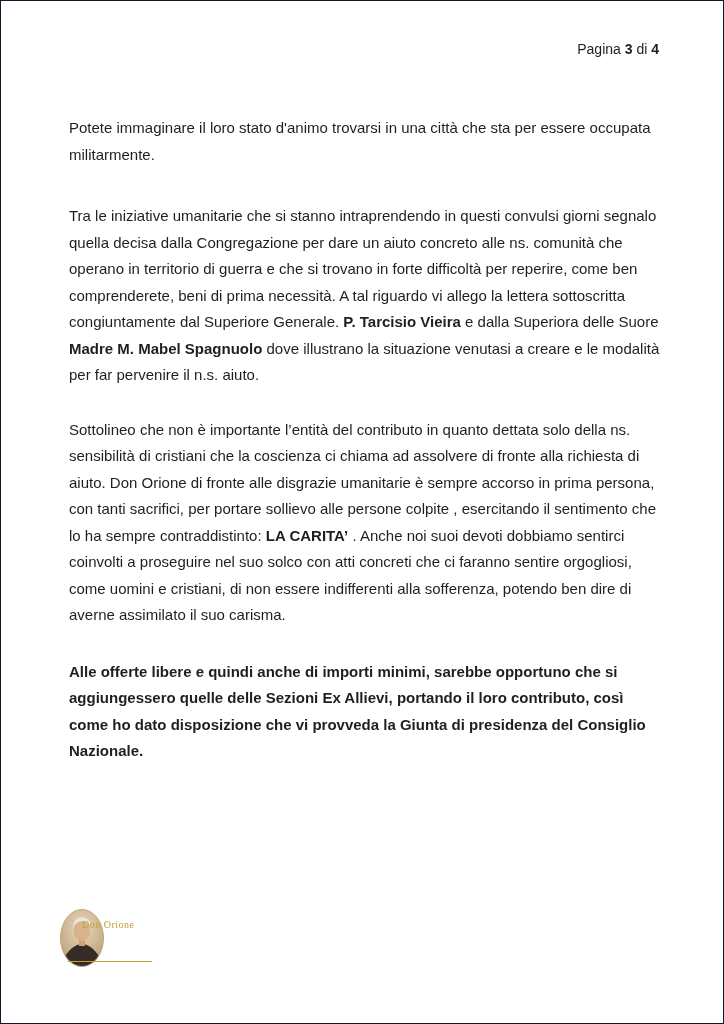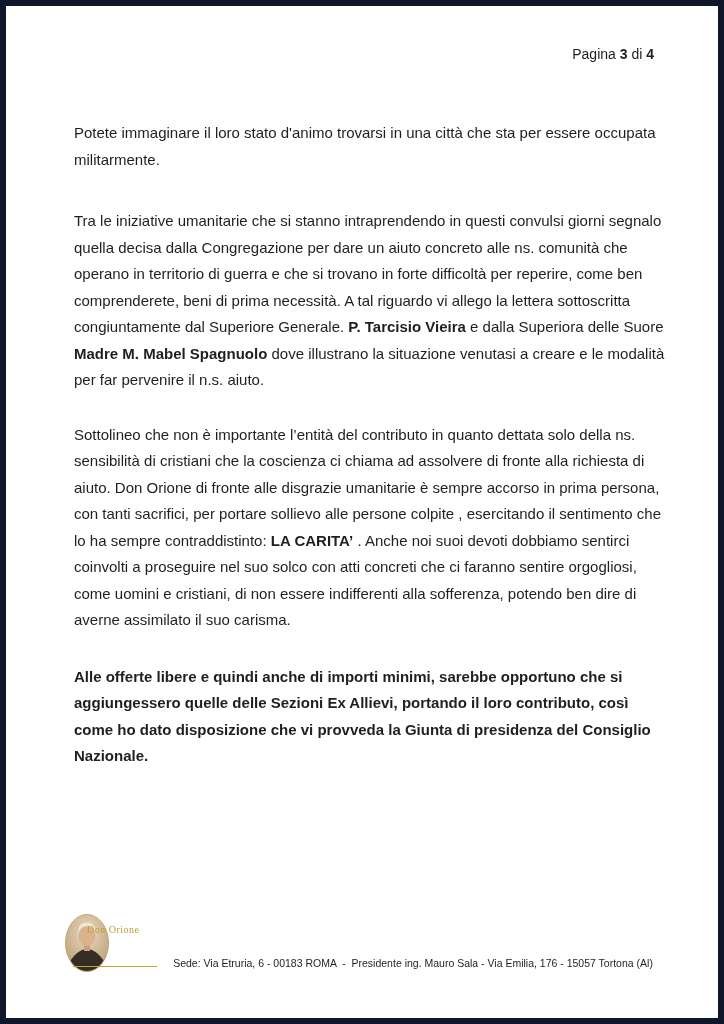--- a/index.html
+++ b/index.html
@@ -7,21 +7,21 @@
     padding: 0;
     background: #888;
   }
   .page {
     position: relative;
     width: 724px;
     height: 1024px;
     margin: 0 auto;
     background: #ffffff;
     box-sizing: border-box;
-    border: 6px solid #0f172a;
+    border: 1px solid #0f172a;
     font-family: "Liberation Sans", sans-serif;
     color: #1f1f1f;
     overflow: hidden;
   }
   .content {
     padding: 40px 62px 0 68px;
   }
   .page-number {
     text-align: right;
     font-size: 14px;
@@ -143,17 +143,16 @@
             <path d="M30.6 18 Q31.8 25 29.8 30 Q32.6 23 30.6 16 Z" fill="#e4ddcd"></path>
           </g>
           <ellipse cx="22" cy="29" rx="21.5" ry="28.5" fill="none" stroke="#bfa87c" stroke-width="1"></ellipse>
         </svg>
       </span>
       <span class="logo-small-text" style="color: rgb(194, 161, 53);">Don Orione</span>
       <span class="logo-underline" style="background: rgb(194, 161, 53);"></span>
     </div>
 
     <div class="footer-text">
-      <div>Sede: Via Etruria, 6 - 00183 ROMA  -  Presidente ing. Mauro Sala - Via Emilia, 176 - 15057 Tortona (Al)</div>
     </div>
 
   </div>
 </div>
 
 </body></html>

